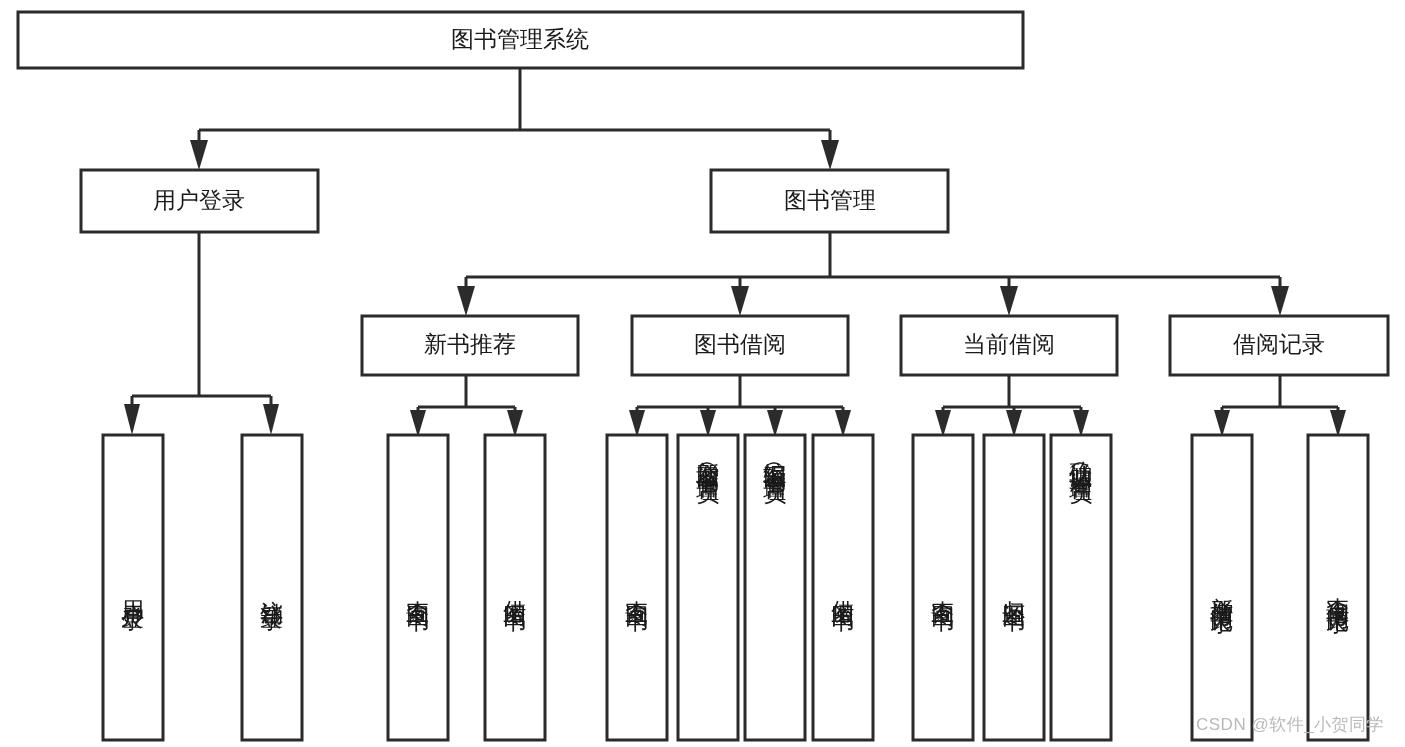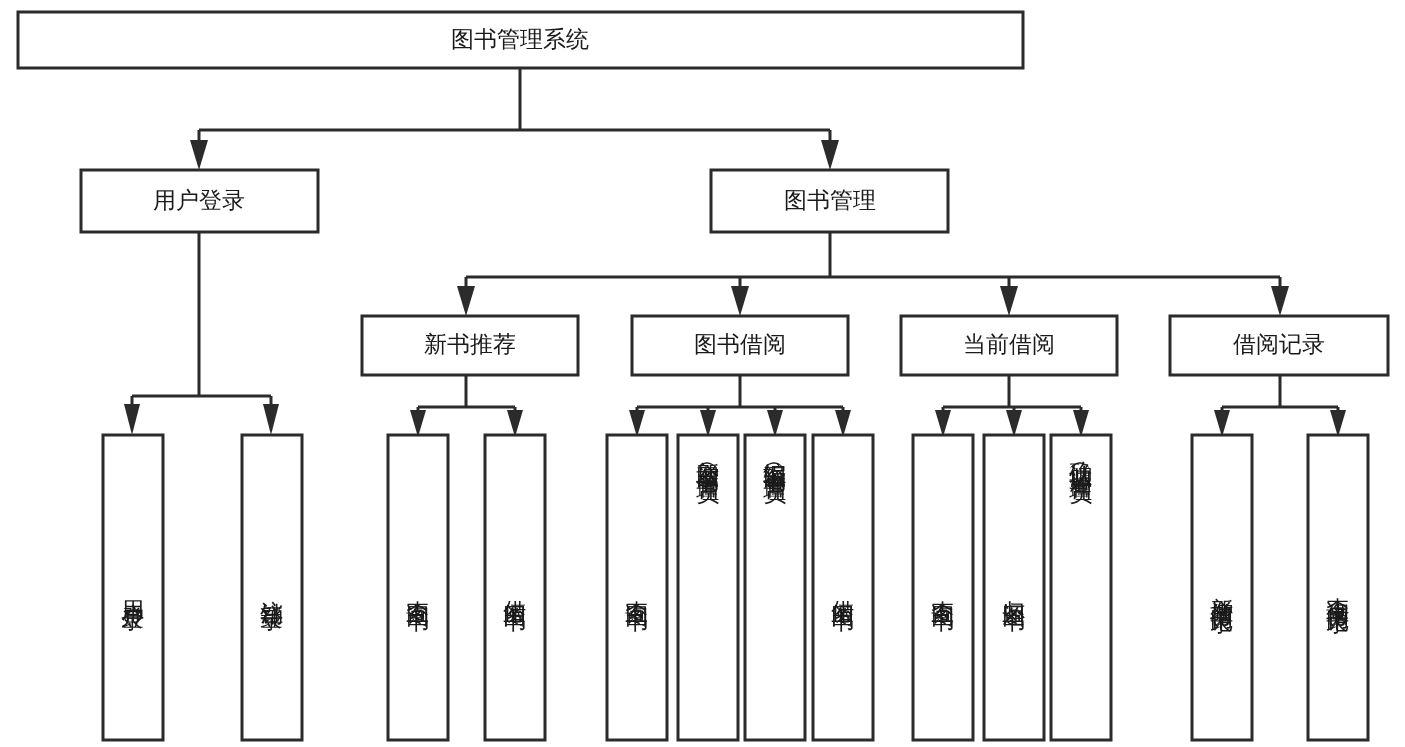--- a/index.html
+++ b/index.html
@@ -235,14 +235,15 @@
     <span class="vlabel">确认归还（管理员）</span>
   </div>
 
   <div class="vlabel-wrap" style="left:1192px; top:435px; width:60px; height:305px;">
     <span class="vlabel">新增借阅记录</span>
   </div>
   <div class="vlabel-wrap" style="left:1308px; top:435px; width:60px; height:305px;">
     <span class="vlabel">查询借阅记录</span>
   </div>
 
+  <div class="watermark" style="left:1196px; top:713px;">CSDN @软件_小贺同学</div>
 
 </div>
 
 </body></html>

